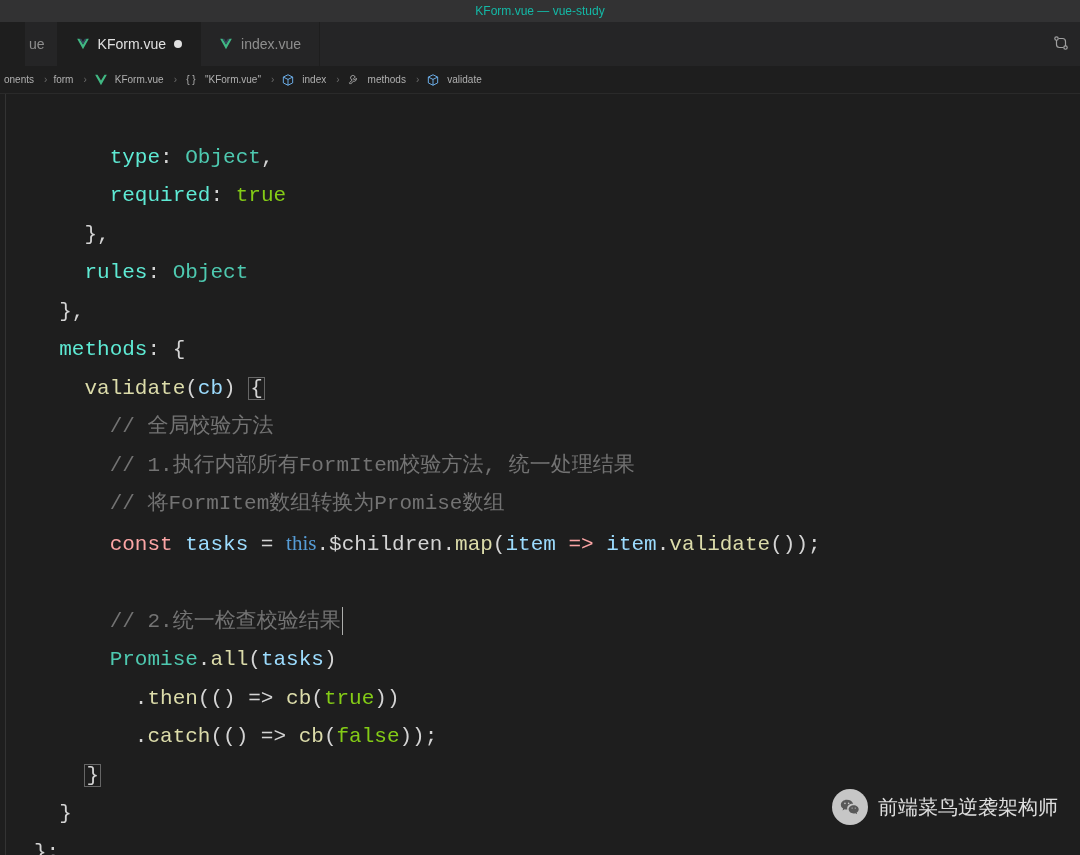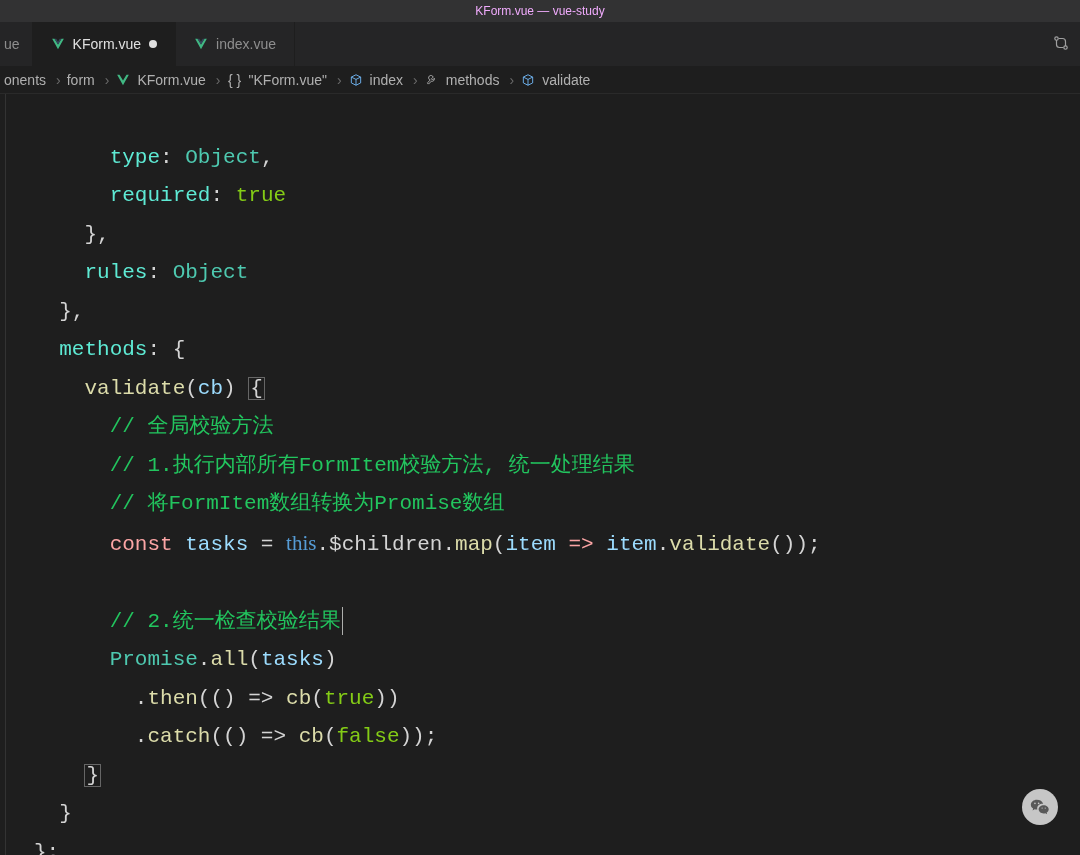--- a/index.html
+++ b/index.html
@@ -7,31 +7,32 @@
     width: 1080px; height: 855px;
     background: #1e1e1e;
     font-family: Menlo, Monaco, "Courier New", monospace;
     color: #d4d4d4;
     overflow: hidden;
     position: relative;
   }
   .titlebar {
     height: 22px;
     background: #323233;
-    color: #f0abfc;
+    color: #14b8a6;
     font-size: 12px;
     display: flex; align-items: center; justify-content: center;
     font-family: -apple-system, BlinkMacSystemFont, sans-serif;
   }
   .tabs {
     height: 44px;
     background: #252526;
     display: flex; align-items: stretch;
     font-family: -apple-system, BlinkMacSystemFont, sans-serif;
     font-size: 14px;
+    margin-left: 25px;
   }
   .tab {
     display: flex; align-items: center; gap: 8px;
     padding: 0 18px;
     color: #8e8e8e;
     cursor: pointer;
     border-right: 1px solid #1e1e1e;
   }
   .tab.partial { padding: 0 12px 0 4px; }
   .tab.active { background: #1e1e1e; color: #e0e0e0; }
@@ -45,21 +46,21 @@
     display: flex; align-items: center;
     padding-right: 10px;
     color: #8e8e8e;
   }
   .breadcrumbs {
     height: 28px;
     background: #1e1e1e;
     display: flex; align-items: center;
     padding: 0 4px;
     font-family: -apple-system, BlinkMacSystemFont, sans-serif;
-    font-size: 14px;
+    font-size: 10px;
     color: #b0b0b0;
     gap: 2px;
     border-bottom: 1px solid #2a2a2a;
   }
   .crumb { display: flex; align-items: center; gap: 6px; }
   .crumb .sep { color: #6b6b6b; padding: 0 4px; }
   .crumb-icon { width: 16px; height: 16px; display: inline-flex; align-items: center; justify-content: center; }
   .editor {
     display: flex;
     height: calc(855px - 22px - 44px - 28px);
@@ -76,21 +77,21 @@
     font-size: 21px;
     line-height: 38.5px;
     white-space: pre;
   }
   .tok-builtin { color: #4ec9b0; }
   .tok-const   { color: #fca5a5; }
   .tok-bool    { color: #84cc16; }
   .tok-prop    { color: #5eead4; }
   .tok-var     { color: #9cdcfe; }
   .tok-method  { color: #dcdcaa; }
-  .tok-comment { color: #22c55e; }
+  .tok-comment { color: #737373; }
   .tok-punct   { color: #d4d4d4; }
   .tok-param   { color: #9cdcfe; }
   .tok-this    { color: #569cd6; font-family: Liberation Serif, serif; }
   .curly-box {
     display: inline-block;
     border: 1px solid #666;
     padding: 0 1px;
     line-height: 1;
   }
   .cursor-line {
@@ -235,13 +236,14 @@
 <span><span class="tok-punct">};</span></span>
   </div>
 </div>
 
 <div class="watermark">
   <span class="wm-circle">
     <svg viewBox="0 0 24 24">
         <path fill="#5c5c5c" d="M8.5 4C5 4 2 6.5 2 9.5c0 1.7 1 3.2 2.5 4.2l-.6 2 2.3-1.2c.7.2 1.5.3 2.3.3.2 0 .4 0 .6 0-.1-.4-.2-.9-.2-1.3 0-2.7 2.6-5 6-5 .2 0 .4 0 .6 0C14.8 5.7 11.9 4 8.5 4zm-2 3.2c.5 0 .9.4.9.9s-.4.9-.9.9-.9-.4-.9-.9.4-.9.9-.9zm4 0c.5 0 .9.4.9.9s-.4.9-.9.9-.9-.4-.9-.9.4-.9.9-.9zM16 10c-3 0-5.5 2-5.5 4.5S13 19 16 19c.6 0 1.2-.1 1.8-.2l2 1-.5-1.7c1.3-.8 2.2-2 2.2-3.6C21.5 12 19 10 16 10zm-1.7 2.5c.4 0 .7.3.7.7s-.3.7-.7.7-.7-.3-.7-.7.3-.7.7-.7zm3.4 0c.4 0 .7.3.7.7s-.3.7-.7.7-.7-.3-.7-.7.3-.7.7-.7z"></path>
       </svg>
   </span>
+  <span>前端菜鸟逆袭架构师</span>
 </div>
 
 </body></html>

